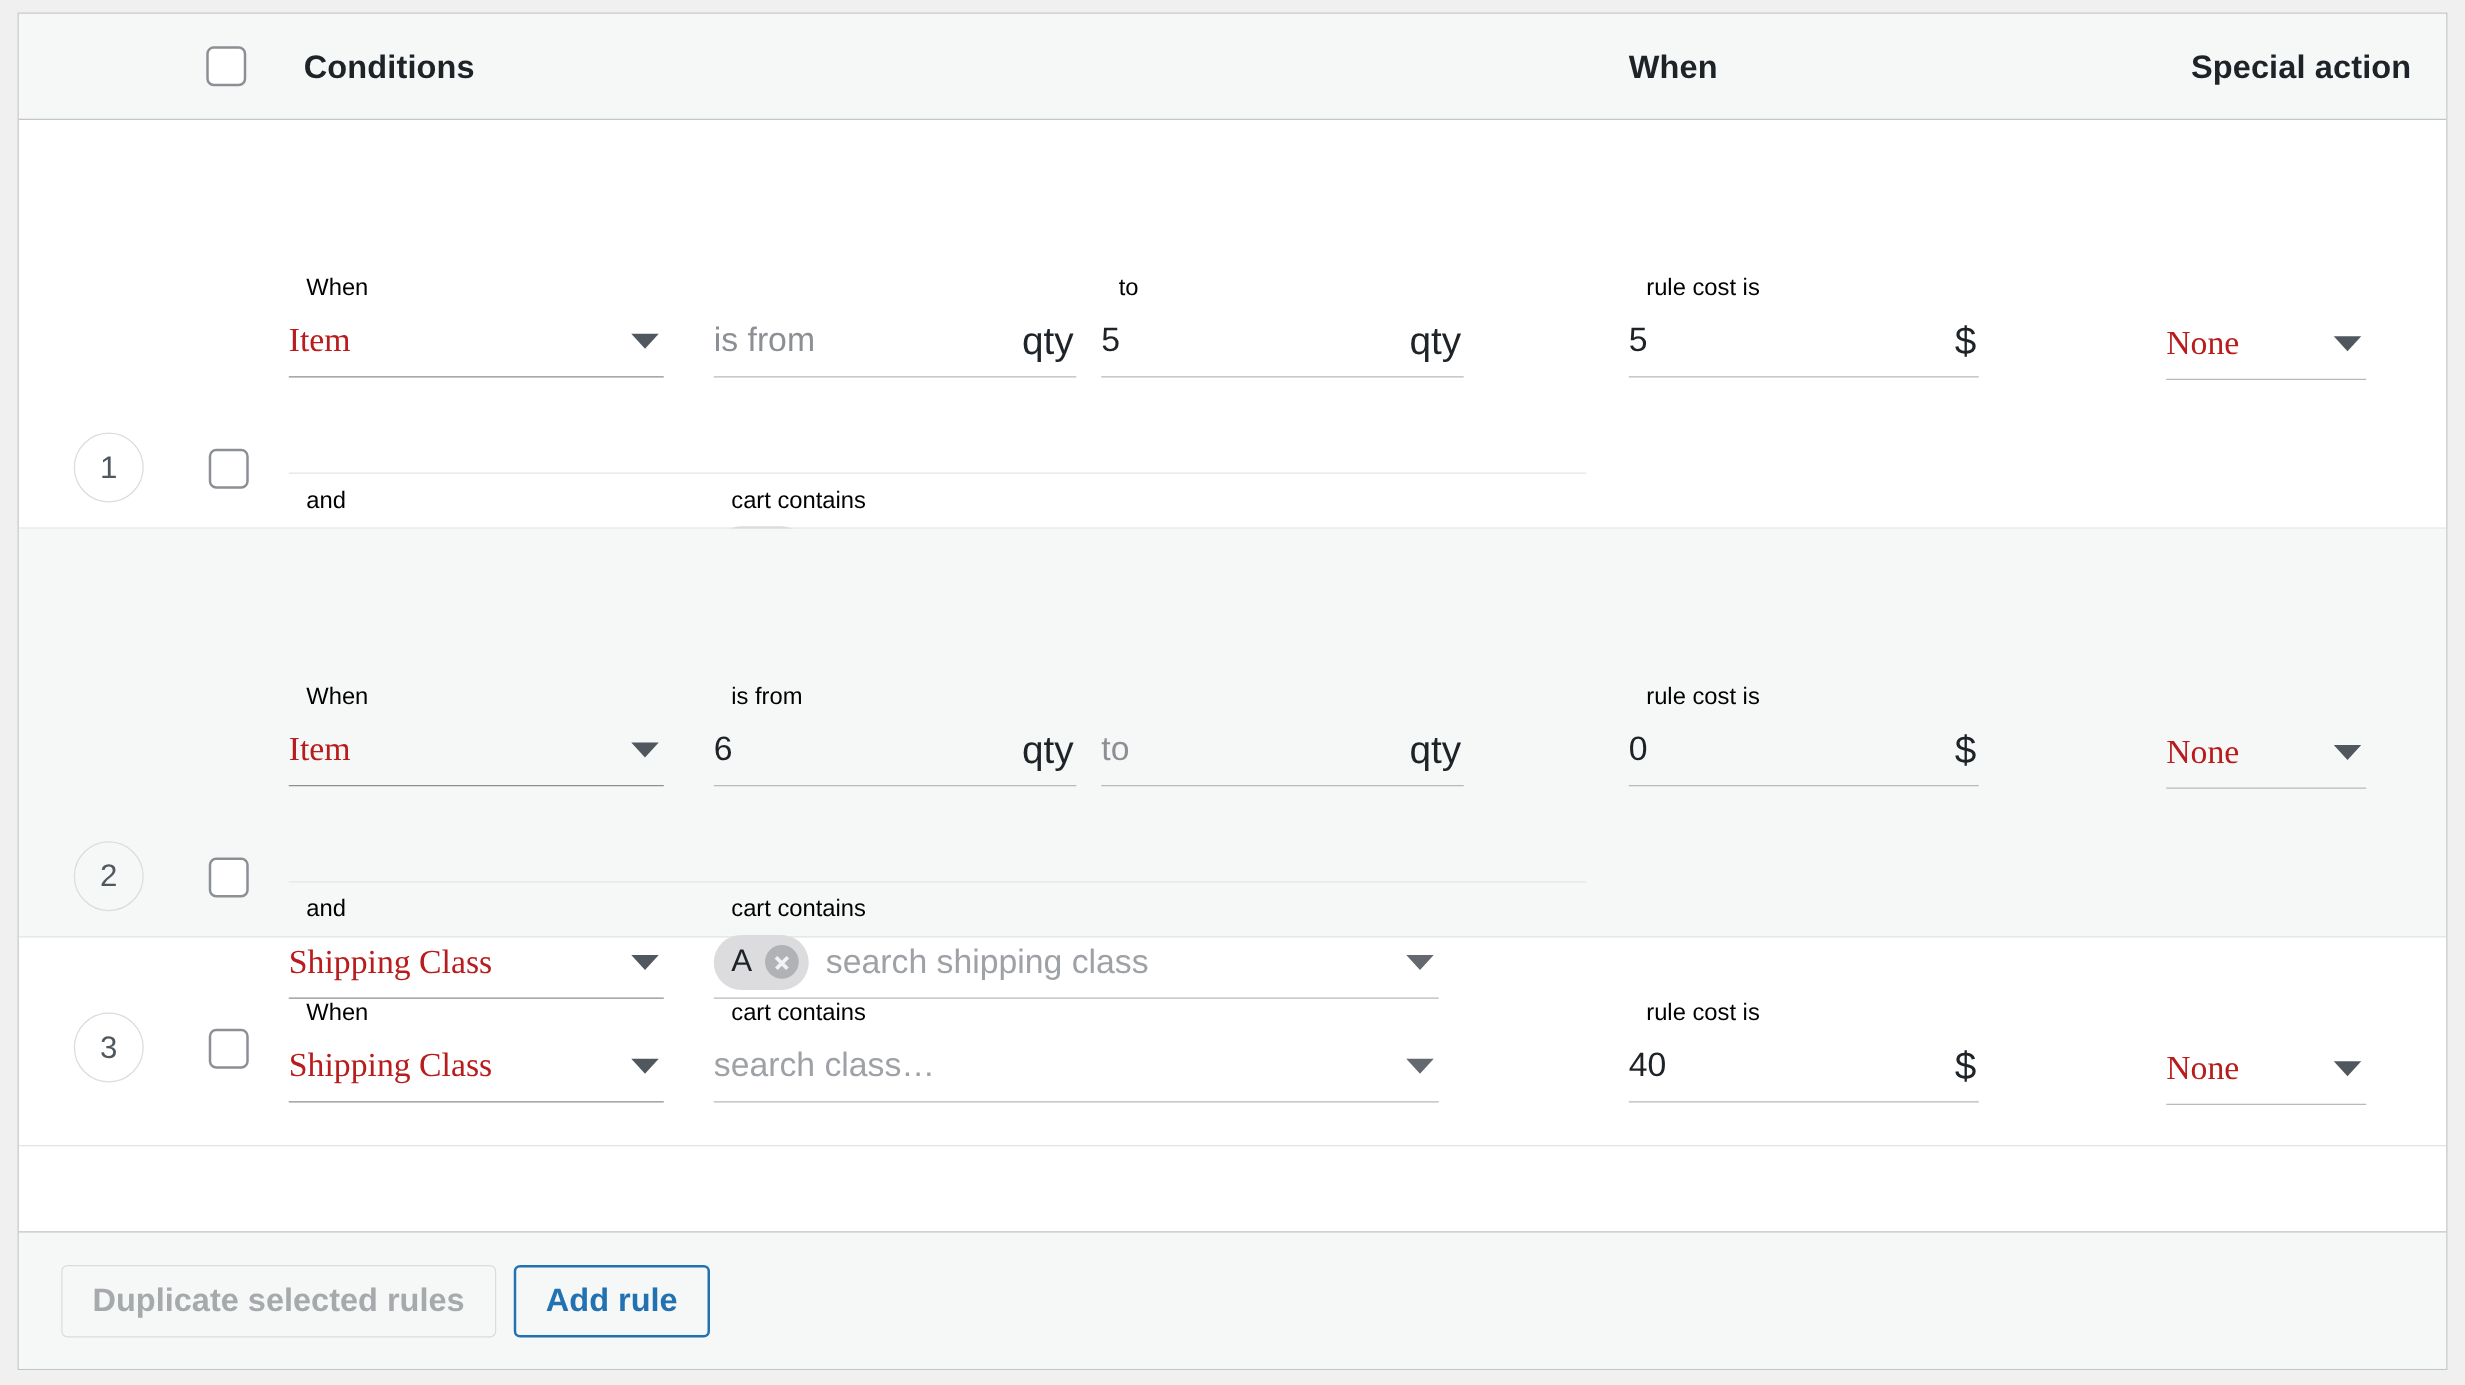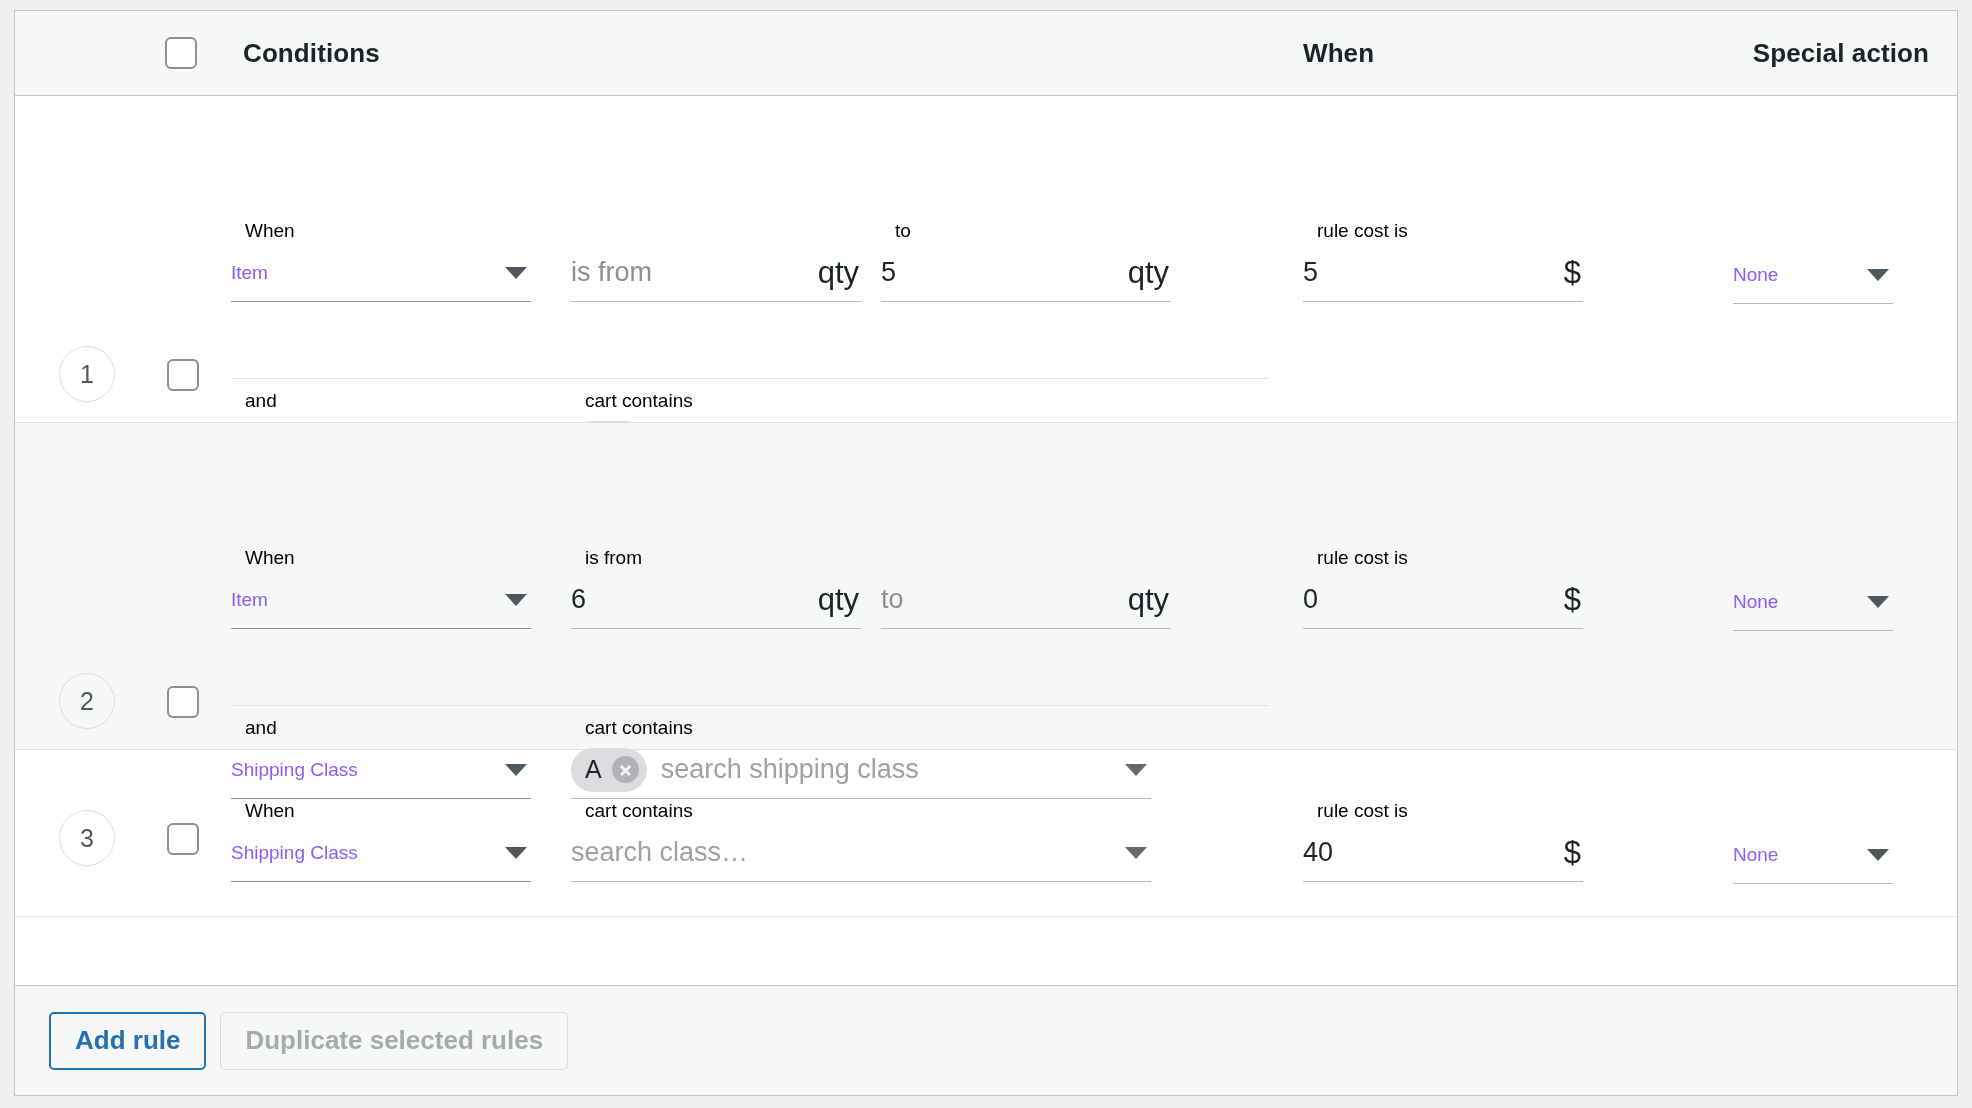--- a/index.html
+++ b/index.html
@@ -101,23 +101,24 @@
   .underline {
     border-bottom: 1.5px solid #8c8f94;
     height: 58px;
     display: flex;
     align-items: center;
     position: relative;
   }
   .underline.light { border-bottom-color: #b7b9bc; }
 
   .sel-text {
-    font-size: 19px;
-    color: #8b5cf6;
+    font-size: 27px;
+    color: #b91c1c;
     white-space: nowrap;
+    font-family: Liberation Serif, serif;
   }
   .caret {
     position: absolute;
     right: 4px;
     width: 0; height: 0;
     border-left: 11px solid transparent;
     border-right: 11px solid transparent;
     border-top: 12px solid #50575e;
   }
   .caret.soft { border-top-color: #646970; }
@@ -409,17 +410,17 @@
 
     <div class="field w-special" style="left:1718px; top:76px;">
       <div class="underline light">
         <span class="sel-text">None</span>
         <span class="caret"></span>
       </div>
     </div>
   </div>
 
   <div class="footer">
+    <div class="btn btn-disabled">Duplicate selected rules</div>
     <div class="btn btn-primary">Add rule</div>
-    <div class="btn btn-disabled">Duplicate selected rules</div>
   </div>
 
 </div>
 
 </body></html>

